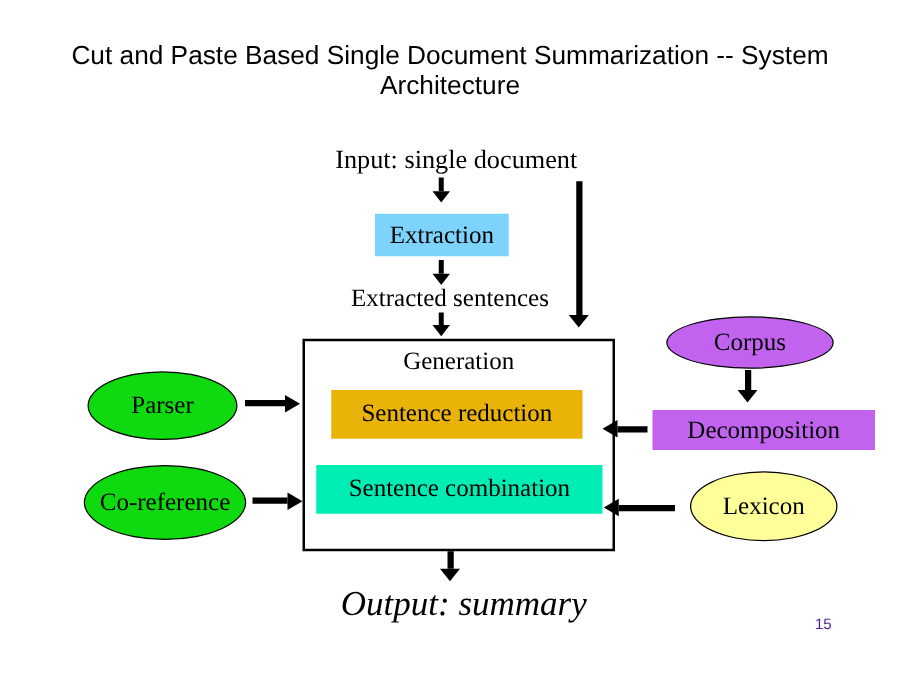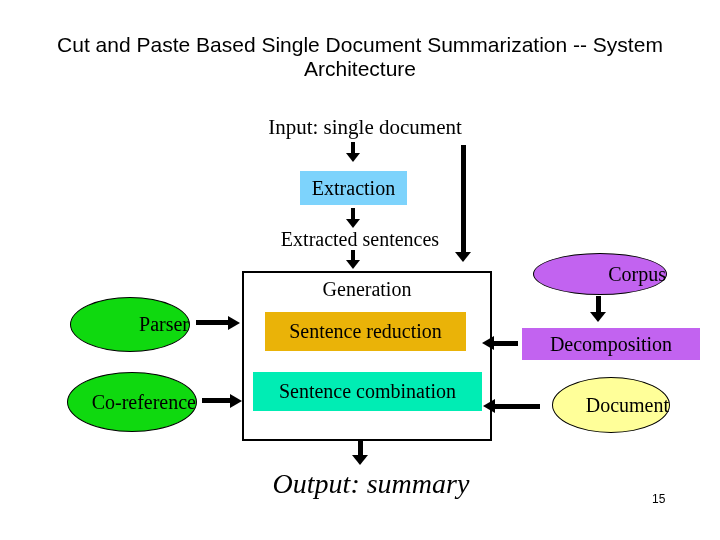--- a/index.html
+++ b/index.html
@@ -9,30 +9,30 @@
   }
   .sans{font-family:"Liberation Sans",sans-serif;}
   .abs{position:absolute;}
   .center{text-align:center;}
   
   #title{left:36px;top:33px;width:648px;font-size:21px;line-height:24px;text-align:center;}
   
   .flowlabel{font-size:20px;white-space:nowrap;}
   
   .fillbox{display:flex;align-items:center;justify-content:center;font-size:20px;white-space:nowrap;}
-  .ellipse{display:flex;align-items:center;justify-content:flex-end;font-size:20px;
+  .ellipse{display:flex;align-items:center;justify-content:center;font-size:20px;
            border:1px solid #000;border-radius:50%;white-space:nowrap;}
   #generation-box{border:2px solid #000;background:#fff;}
   
   .shaft{background:#000;}
   .head-down{width:0;height:0;border-left:8px solid transparent;border-right:8px solid transparent;border-top:10px solid #000;}
   .head-down.sm{border-left-width:7px;border-right-width:7px;border-top-width:9px;}
   .head-right{width:0;height:0;border-top:7px solid transparent;border-bottom:7px solid transparent;border-left:12px solid #000;}
   .head-left{width:0;height:0;border-top:7px solid transparent;border-bottom:7px solid transparent;border-right:12px solid #000;}
-  #page-number{font-size:12px;color:#000000;}
+  #page-number{font-size:12px;color:#4c1d95;}
 </style>
 </head>
 <body>
 
 <div id="slide">
 
   <div id="title" class="abs sans">
     <div>Cut and Paste Based Single Document Summarization  -- System</div>
     <div>Architecture</div>
   </div>
@@ -89,21 +89,21 @@
   <div class="abs head-down" style="left:590px;top:312px;"></div>
 
   <div class="abs fillbox" style="left: 522px; top: 328px; width: 178px; height: 32px; background-color: rgb(194, 99, 240);">
     <span>Decomposition</span>
   </div>
 
   <div class="abs head-left" style="left:482px;top:336px;"></div>
   <div class="abs shaft" style="left:494px;top:341px;width:24px;height:5px;"></div>
 
   <div class="abs ellipse" style="left: 552px; top: 377px; width: 116px; height: 54px; background-color: rgb(255, 255, 153);">
-    <span>Document</span>
+    <span>Lexicon</span>
   </div>
 
   <div class="abs head-left" style="left:483px;top:399px;"></div>
   <div class="abs shaft" style="left:495px;top:404px;width:45px;height:5px;"></div>
 
   <div class="abs shaft" style="left:358px;top:441px;width:5px;height:14px;"></div>
   <div class="abs head-down" style="left:352px;top:455px;"></div>
 
   <div class="abs flowlabel center" style="left:271px;top:468px;width:200px;font-size:28px;font-style:italic;">Output: summary</div>
 

